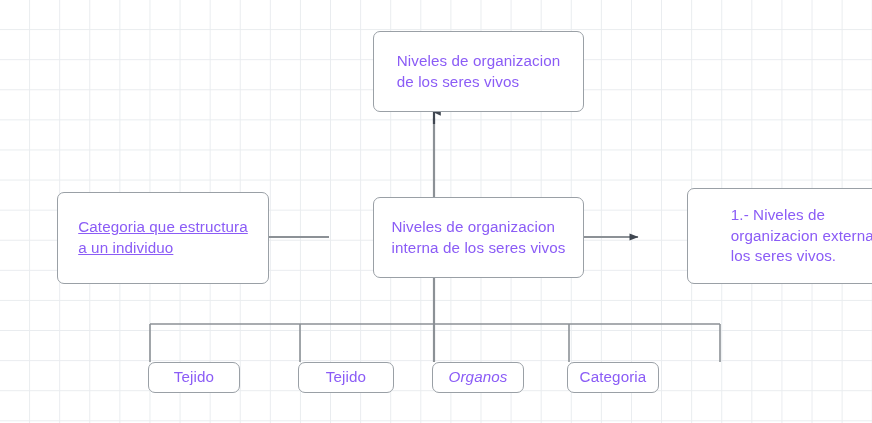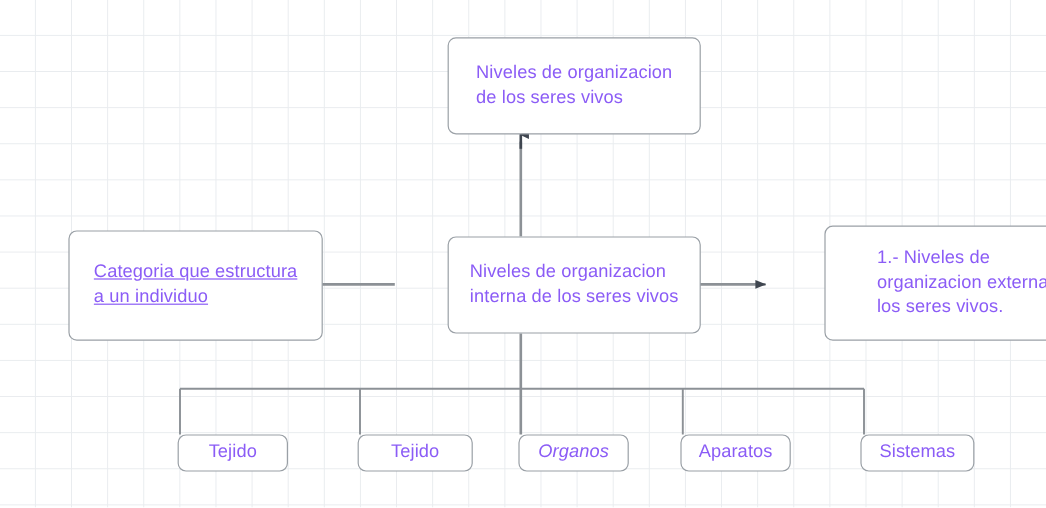--- a/index.html
+++ b/index.html
@@ -106,17 +106,16 @@
   <div class="node node-lg" id="node-right">1.- Niveles de
 organizacion externa de
 los seres vivos.</div>
 
   <div class="node node-sm" id="node-cedula">Tejido</div>
 
   <div class="node node-sm" id="node-tejido">Tejido</div>
 
   <div class="node node-sm" id="node-organos">Organos</div>
 
-  <div class="node node-sm" id="node-aparatos">Aparatos</div>
+  <div class="node node-sm" id="node-aparatos">Categoria</div>
 
-  <div class="node node-sm" id="node-sistemas">Sistemas</div>
 
 </div>
 
 </body></html>

